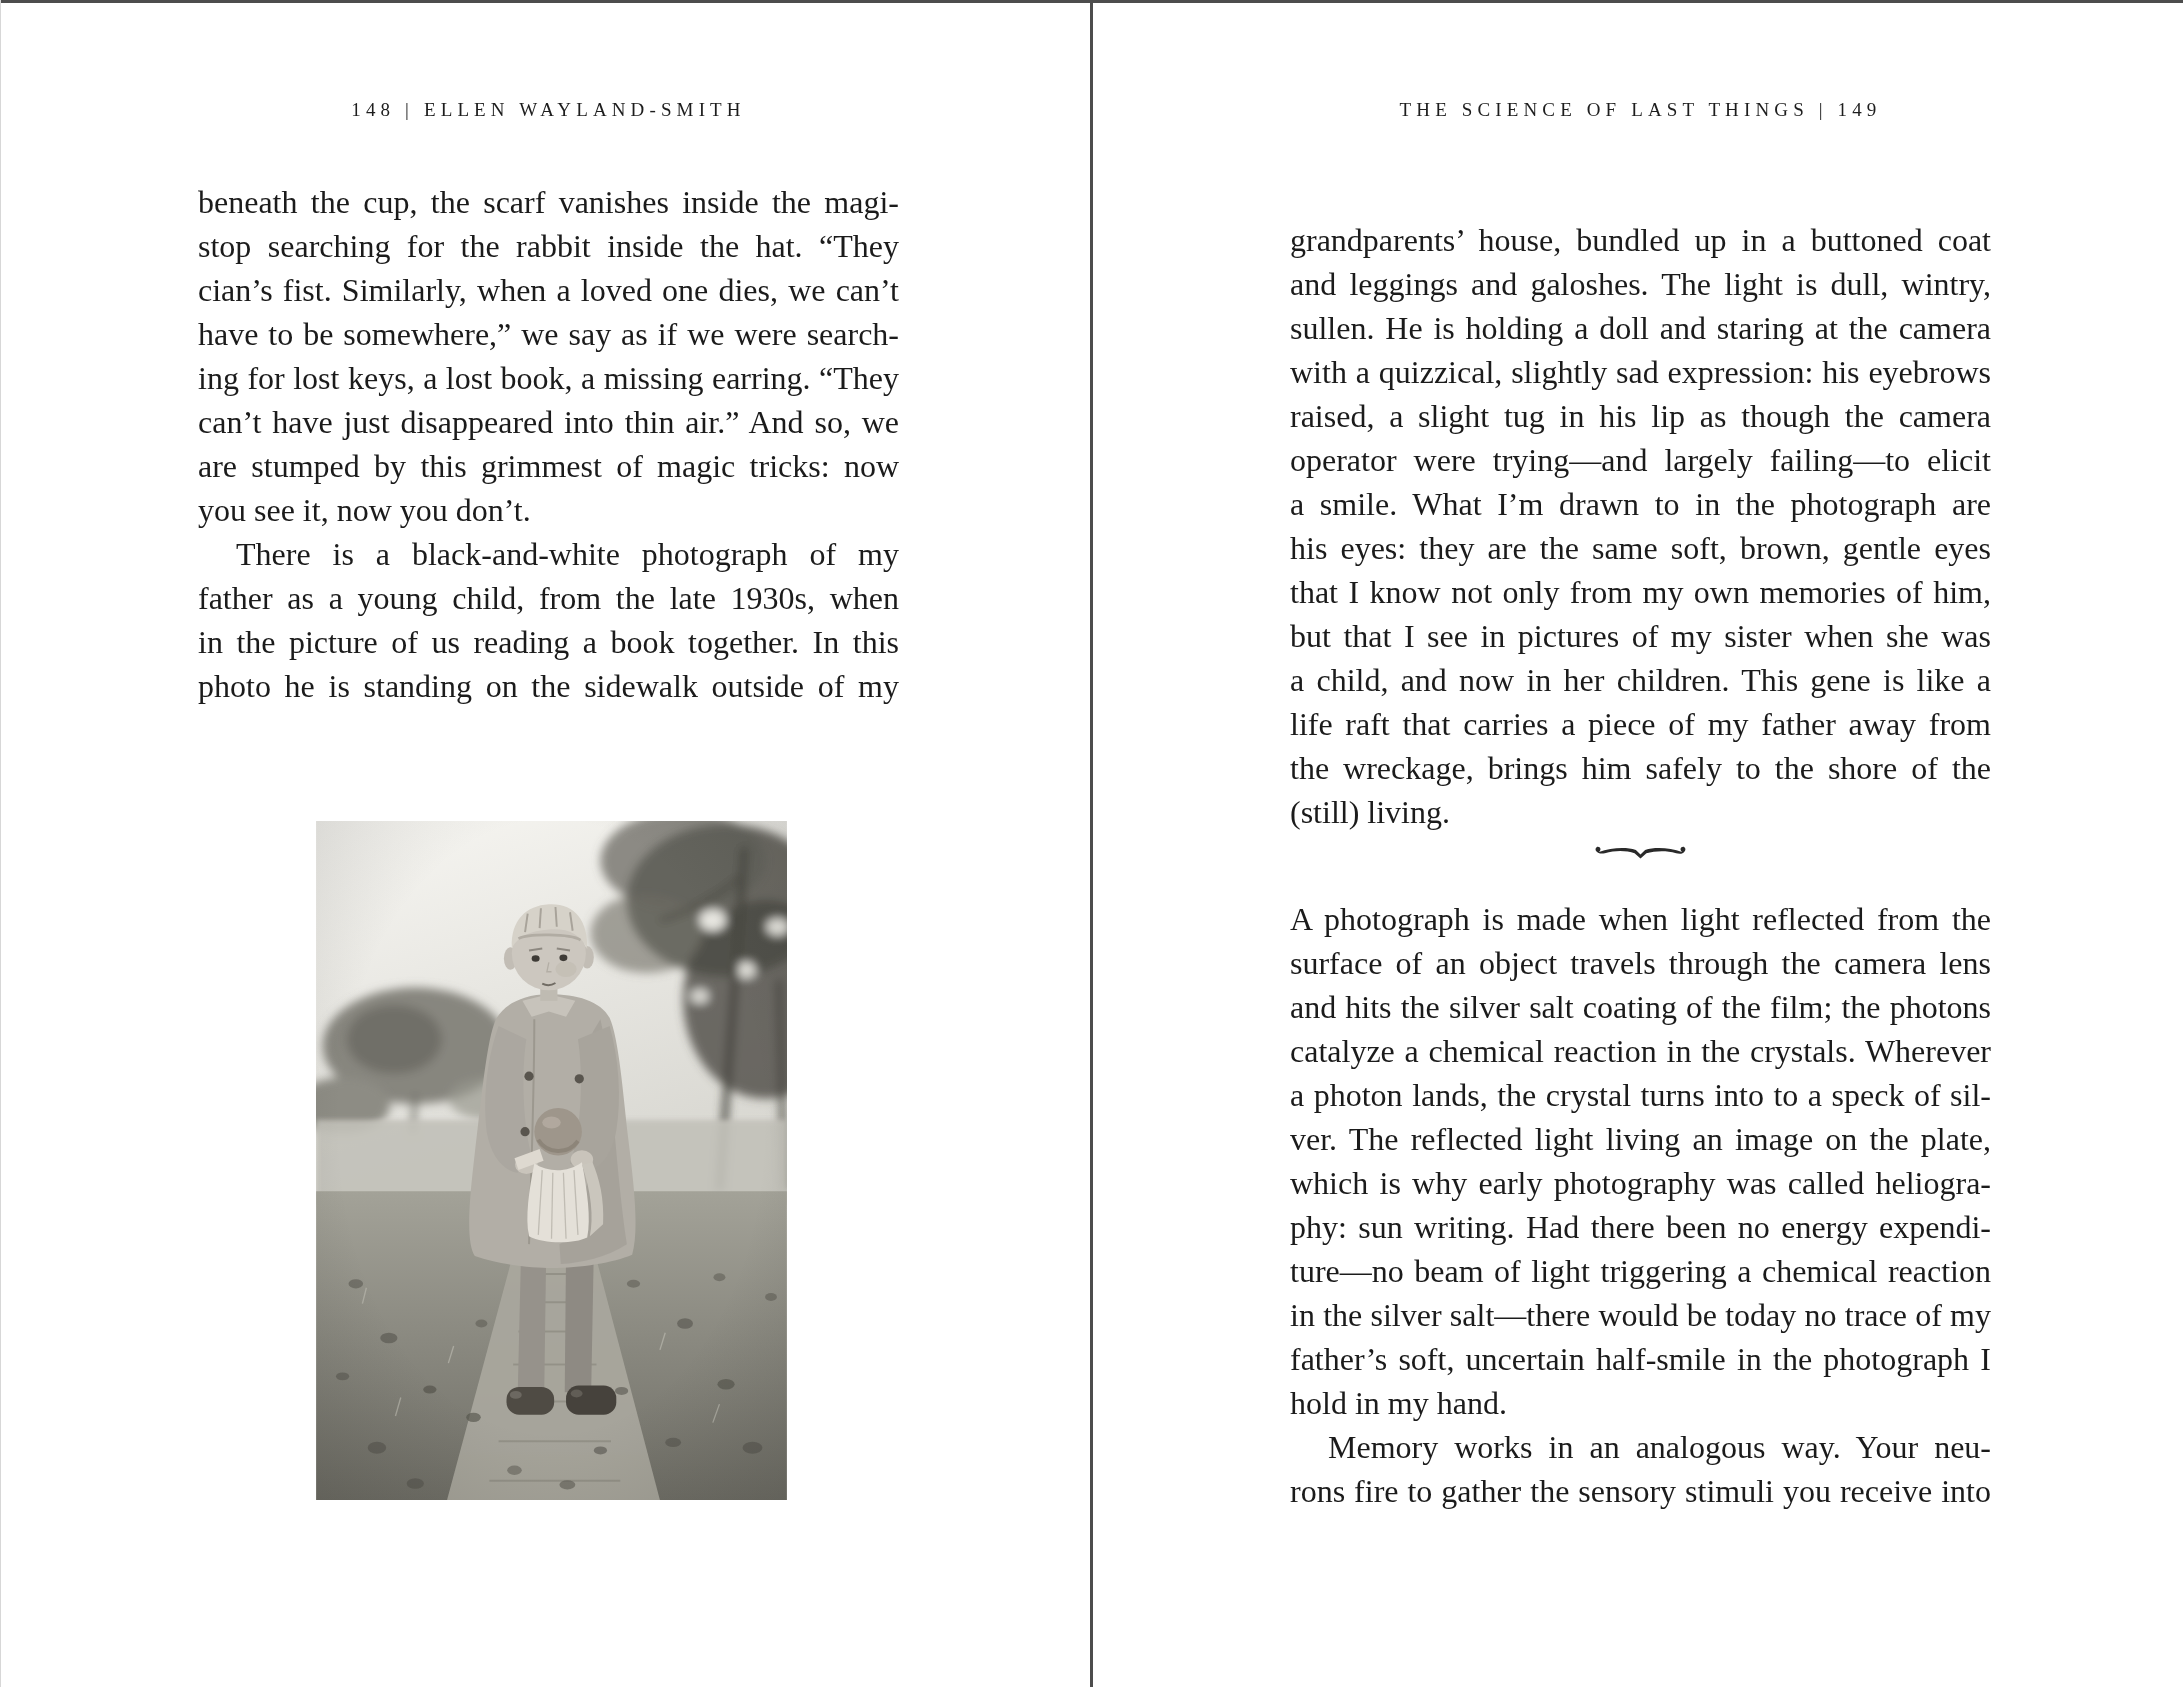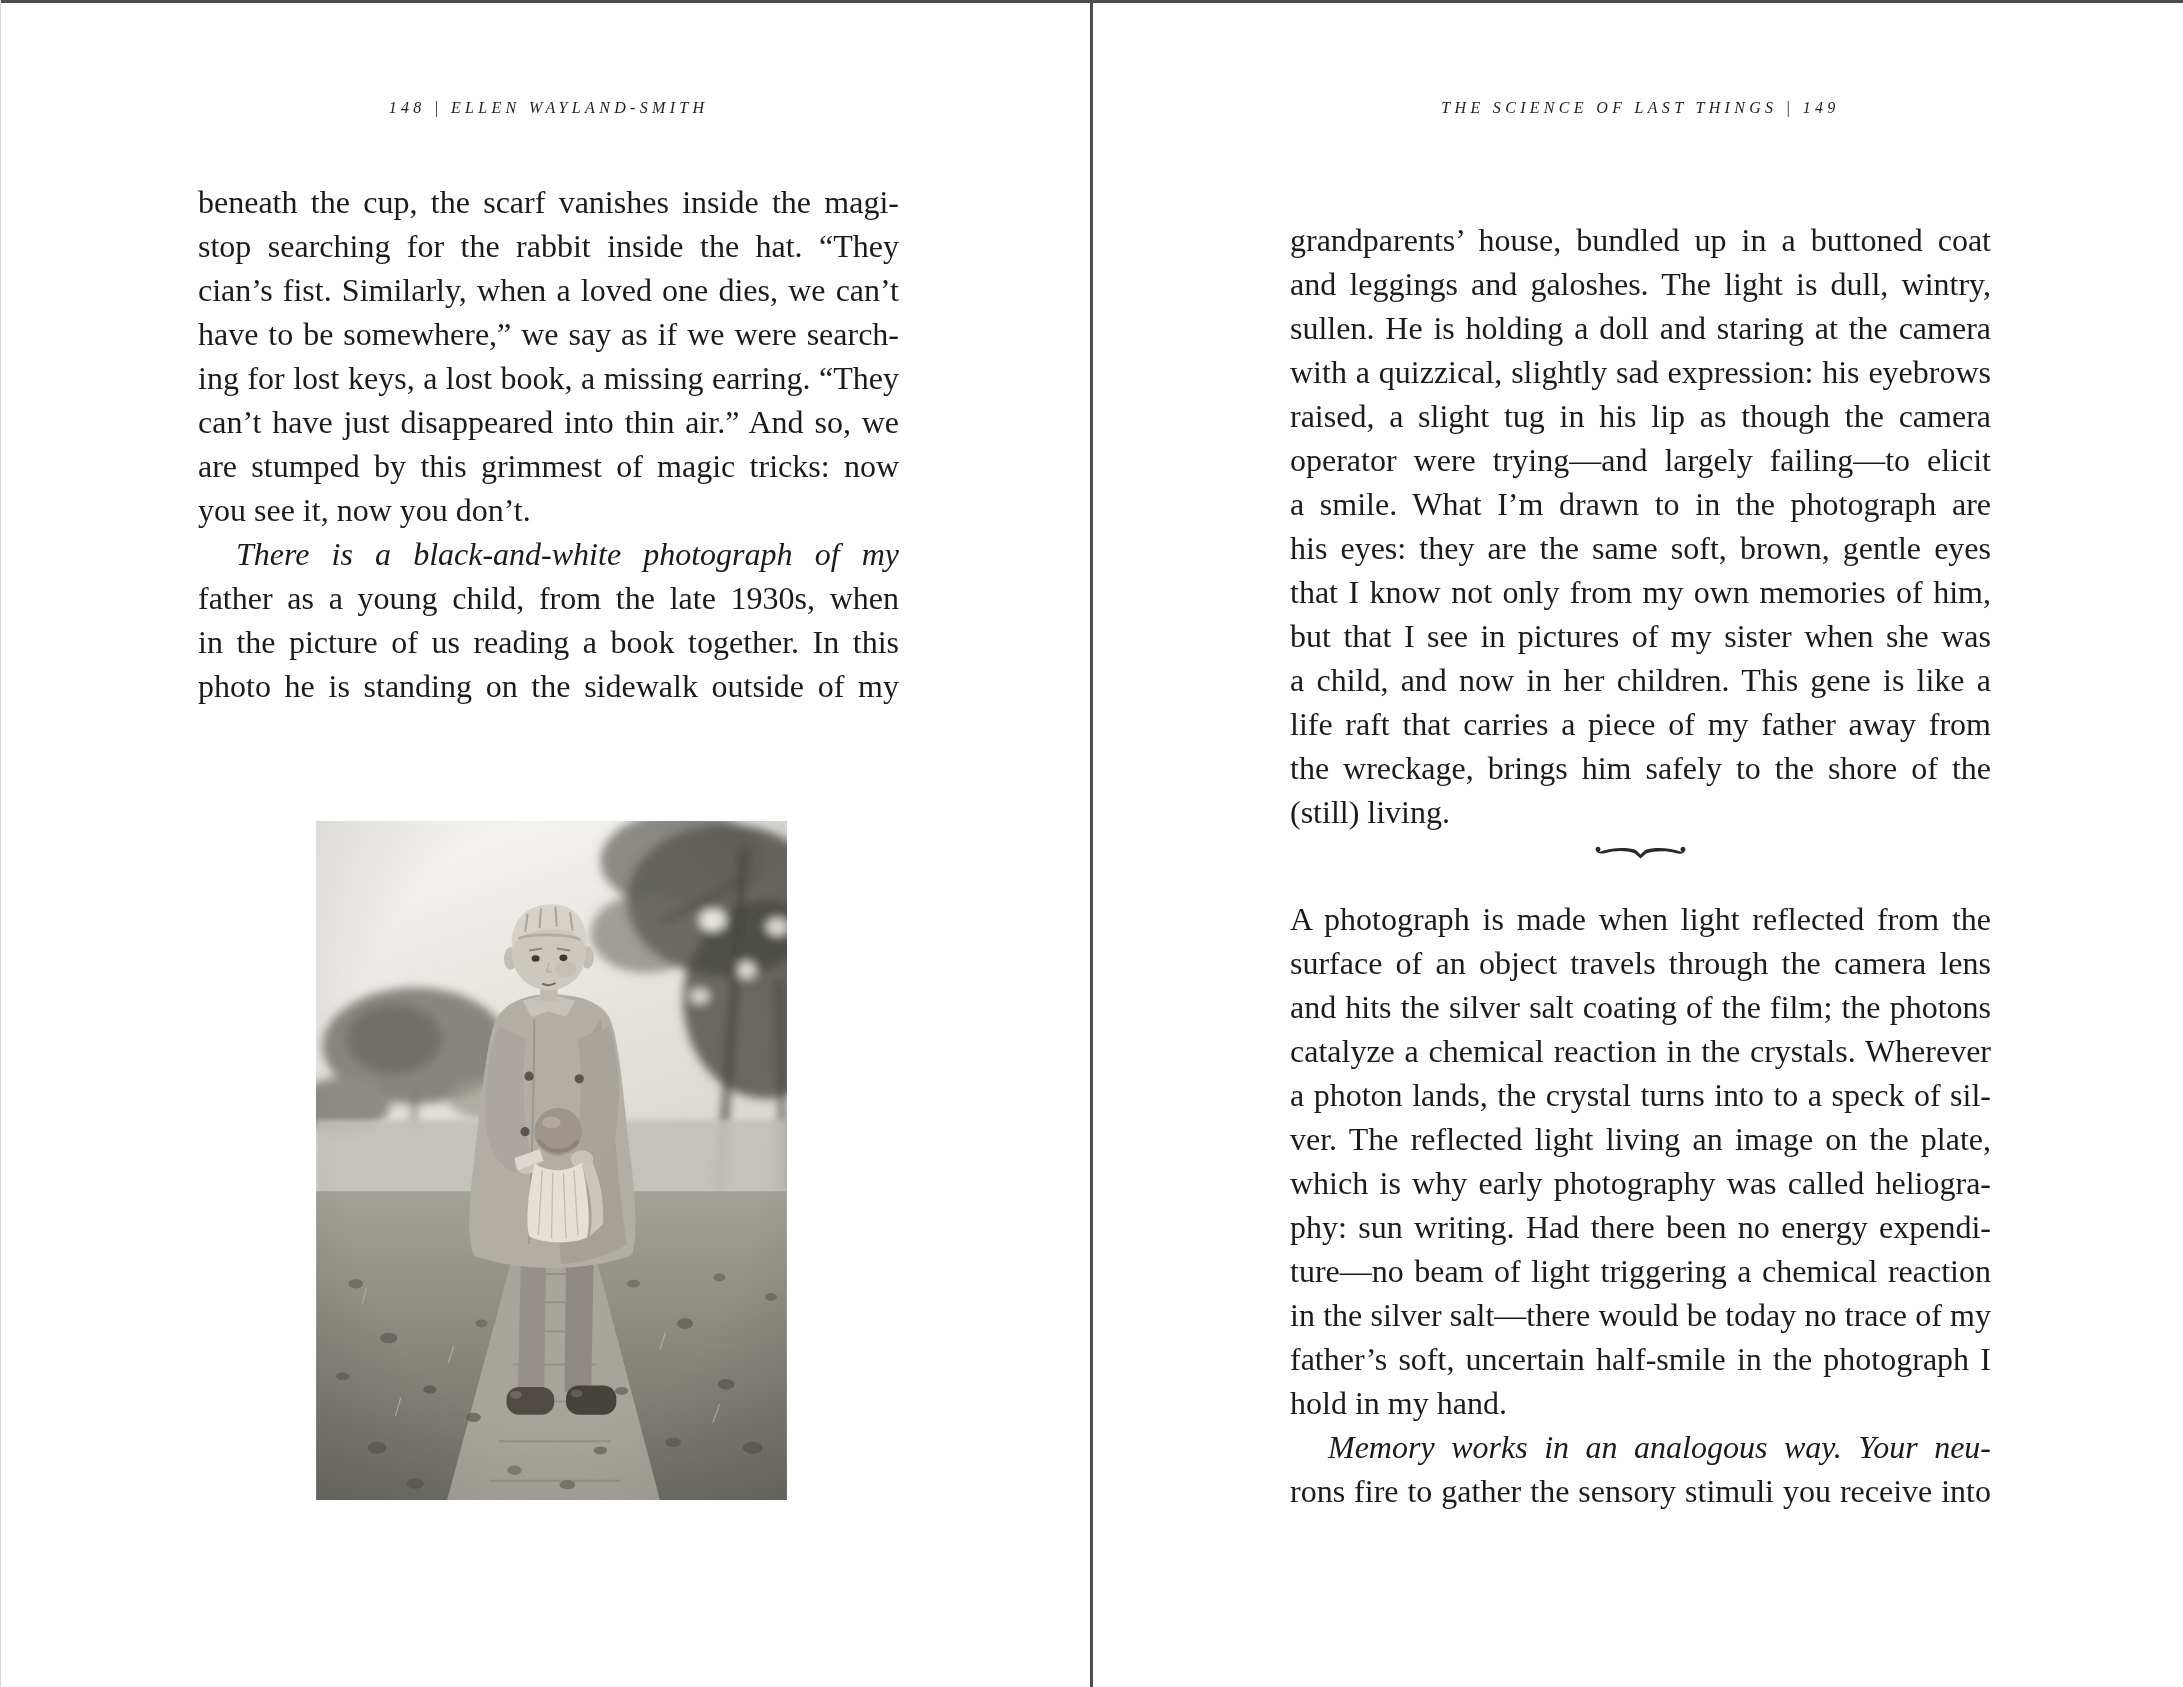--- a/index.html
+++ b/index.html
@@ -15,40 +15,40 @@
   .left-edge{position:absolute;left:0;top:0;width:1.3px;height:1687px;background:#d7d7d7;}
   .gutter-rule{position:absolute;left:1090px;top:0;width:2.6px;height:1687px;background:#4d4d4d;}
 
   .page{position:absolute;top:0;height:1687px;width:701px;}
   .page-left{left:198px;}
   .page-right{left:1290px;}
 
   .running-head{
     position:absolute;top:99px;left:-53px;width:807px;
     text-align:center;
-    font-size:16px;letter-spacing:0.27em;
-    color:#1d1d1d;white-space:nowrap;font-style:italic;
+    font-size:19px;letter-spacing:0.27em;
+    color:#1d1d1d;white-space:nowrap;
   }
 
   .text-block{
     position:absolute;left:0;width:701px;
     font-size:32px;line-height:44px;color:#1b1b1b;
   }
   .tb-left{top:180px;}
   .tb-r1{top:180px;margin-top:38px;}
   .tb-r2{top:897px;}
 
   .line{
     height:44px;
     text-align:justify;
     text-align-last:justify;
     overflow:hidden;
   }
   .line.para-end{text-align-last:left;}
-  .line.indent{text-indent:38px;font-style:italic;}
+  .line.indent{text-indent:38px;}
 
   .photo{
     position:absolute;left:118px;top:821px;width:471px;height:679px;margin:0;
     line-height:0;
   }
   .photo svg{display:block;}
 
   .ornament{
     position:absolute;top:835px;left:0;width:701px;height:32px;
     display:flex;justify-content:center;align-items:center;

